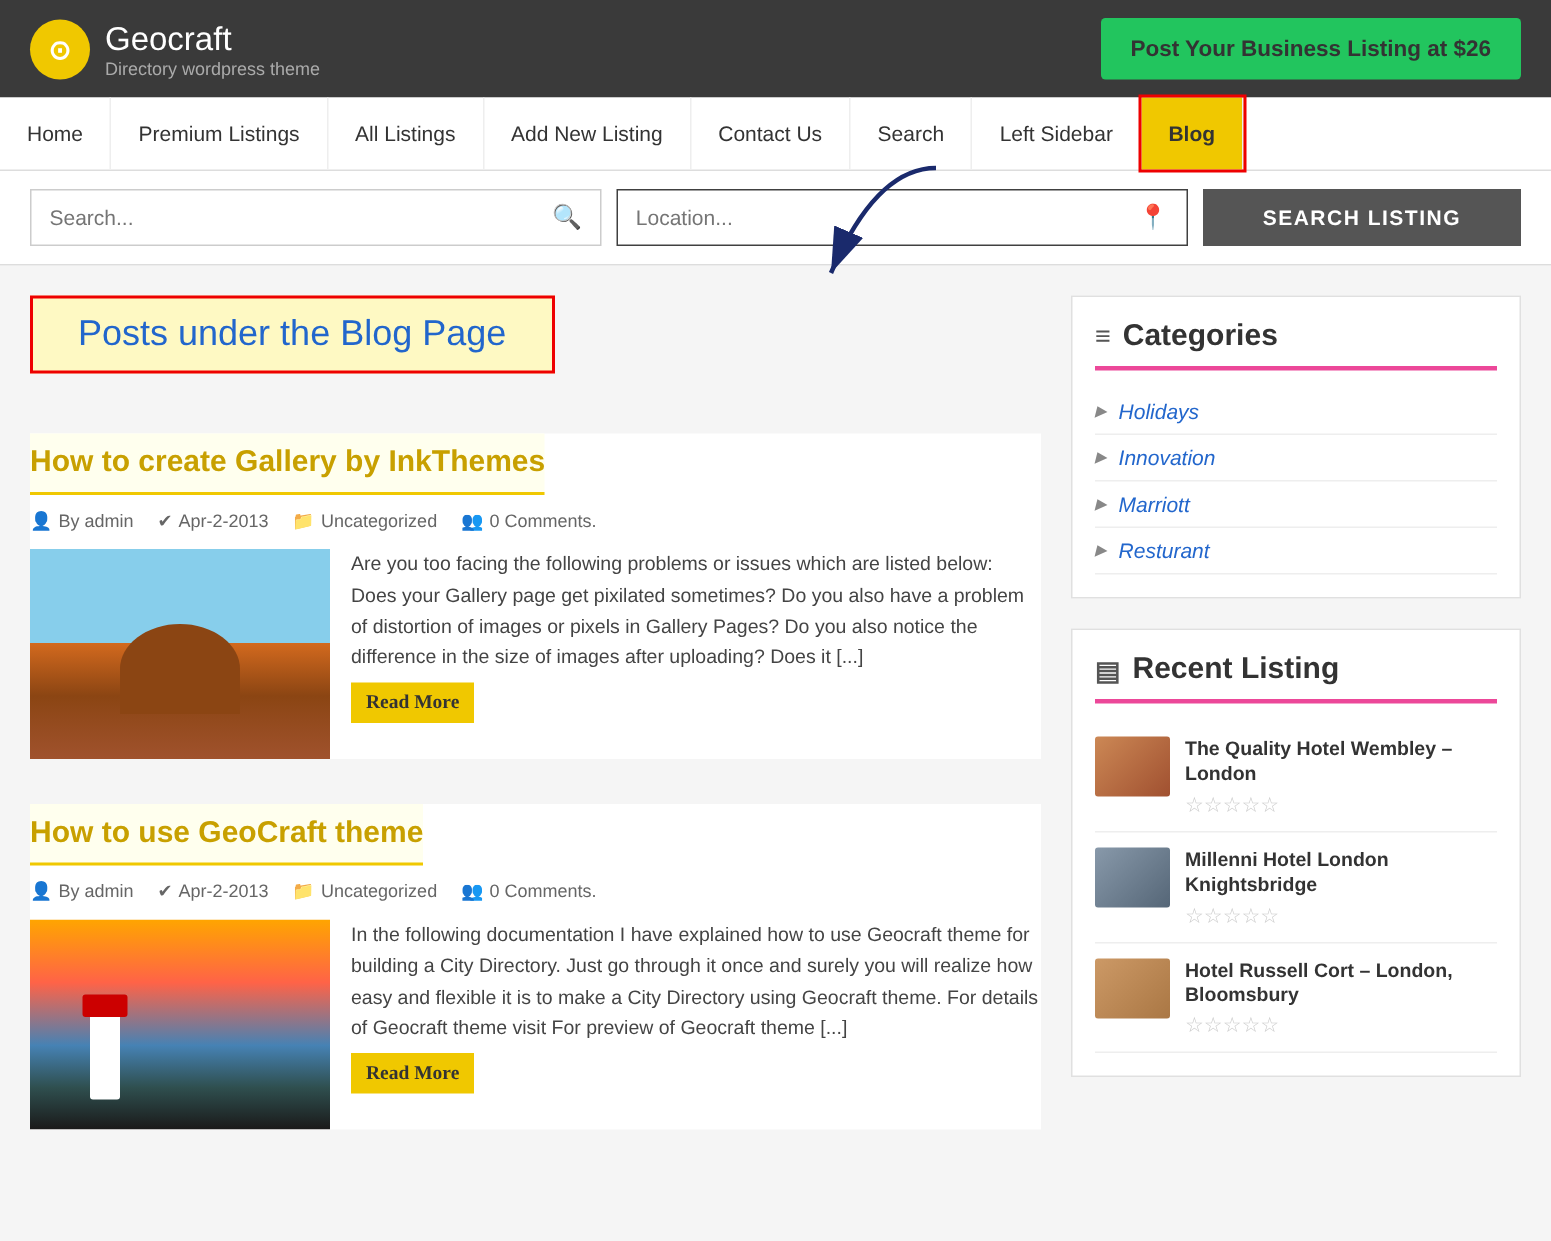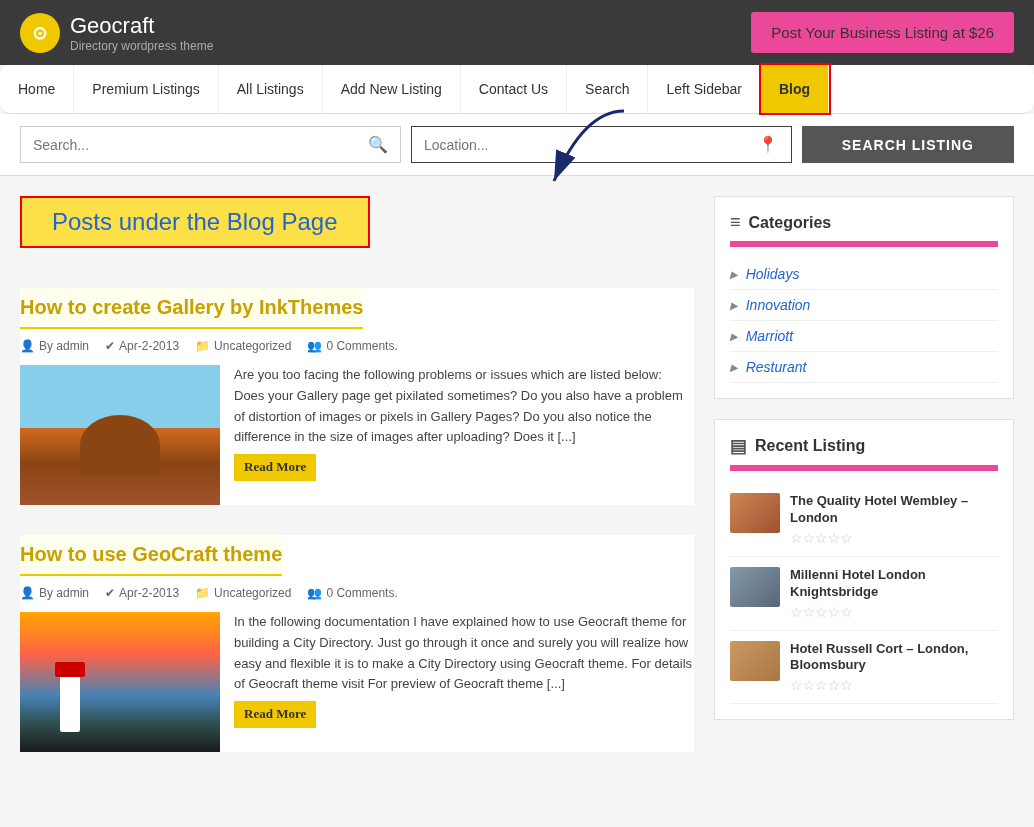--- a/index.html
+++ b/index.html
@@ -18,37 +18,36 @@
       width: 40px; height: 40px;
       background: #f0c800;
       border-radius: 50%;
       display: flex; align-items: center; justify-content: center;
       color: #fff; font-weight: bold; font-size: 18px;
     }
     .logo-text { color: #fff; }
     .logo-text .site-name { font-size: 22px; font-weight: normal; }
     .logo-text .tagline { font-size: 12px; color: #aaa; }
     .cta-button {
-      background: #ec4899;
+      background: #22c55e;
       color: #333;
-      font-weight: normal;
+      font-weight: bold;
       padding: 12px 20px;
       border: none;
       cursor: pointer;
       font-size: 15px;
       border-radius: 3px;
     }
 
     
     .nav {
       background: #fff;
       border-bottom: 1px solid #ddd;
       display: flex;
       align-items: stretch;
-      border-radius: 10px;
     }
     .nav-item {
       padding: 16px 18px;
       cursor: pointer;
       color: #333;
       font-size: 14px;
       border-right: 1px solid #eee;
       text-decoration: none;
       display: flex; align-items: center;
       white-space: nowrap;
@@ -113,21 +112,21 @@
     }
     .content-area { flex: 1; min-width: 0; }
     .sidebar { width: 300px; flex-shrink: 0; }
 
     
     .blog-title-banner {
       border: 2px solid #e00;
       display: inline-block;
       padding: 10px 30px;
       margin-bottom: 20px;
-      background: #fde047;
+      background: #fef9c3;
     }
     .blog-title-banner h1 {
       font-size: 24px;
       color: #2266cc;
       font-weight: normal;
     }
 
     
     .post { margin-bottom: 30px; background: #fff; padding: 0; }
     .post-title {
@@ -206,24 +205,24 @@
       margin-top: 6px;
       cursor: pointer;
       text-decoration: none;
       font-weight: bold;
       font-family: Liberation Serif, serif;
     }
 
     
     .sidebar-section { background: #fff; margin-bottom: 20px; padding: 15px; border: 1px solid #e0e0e0; }
     .sidebar-title {
-      font-size: 16px;
+      font-size: 20px;
       font-weight: bold;
       color: #333;
-      border-bottom: 6px solid #ec4899;
+      border-bottom: 3px solid #ec4899;
       padding-bottom: 8px;
       margin-bottom: 12px;
       display: flex;
       align-items: center;
       gap: 8px;
     }
     .sidebar-title::before { content: '≡'; font-size: 18px; color: #555; }
     .sidebar-title.recent::before { content: '▤'; }
     .category-item {
       padding: 7px 0;

